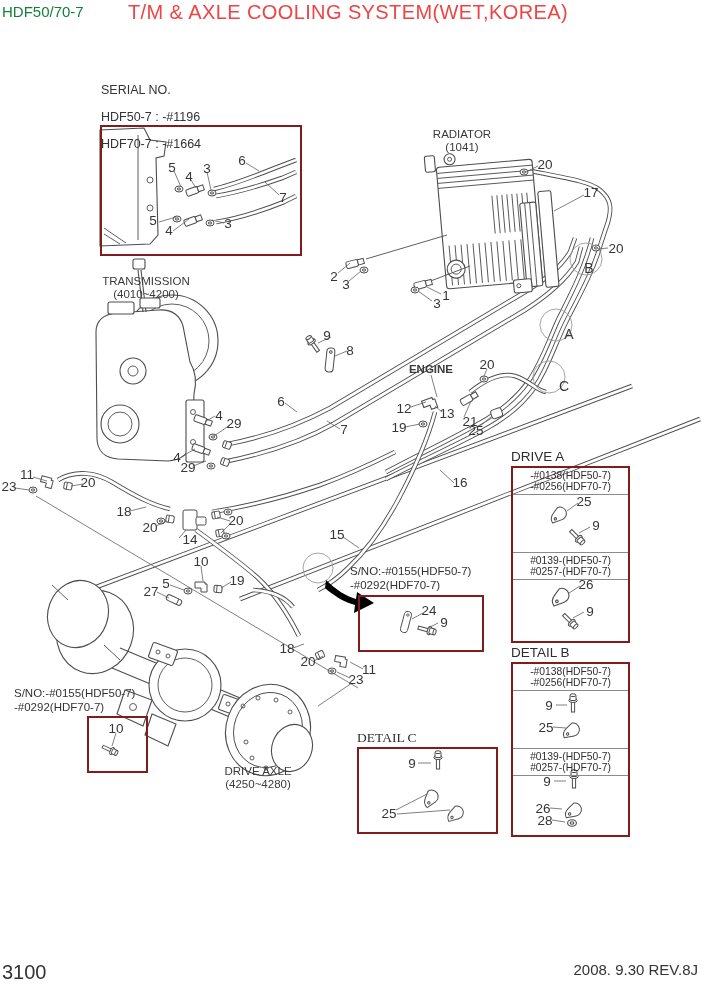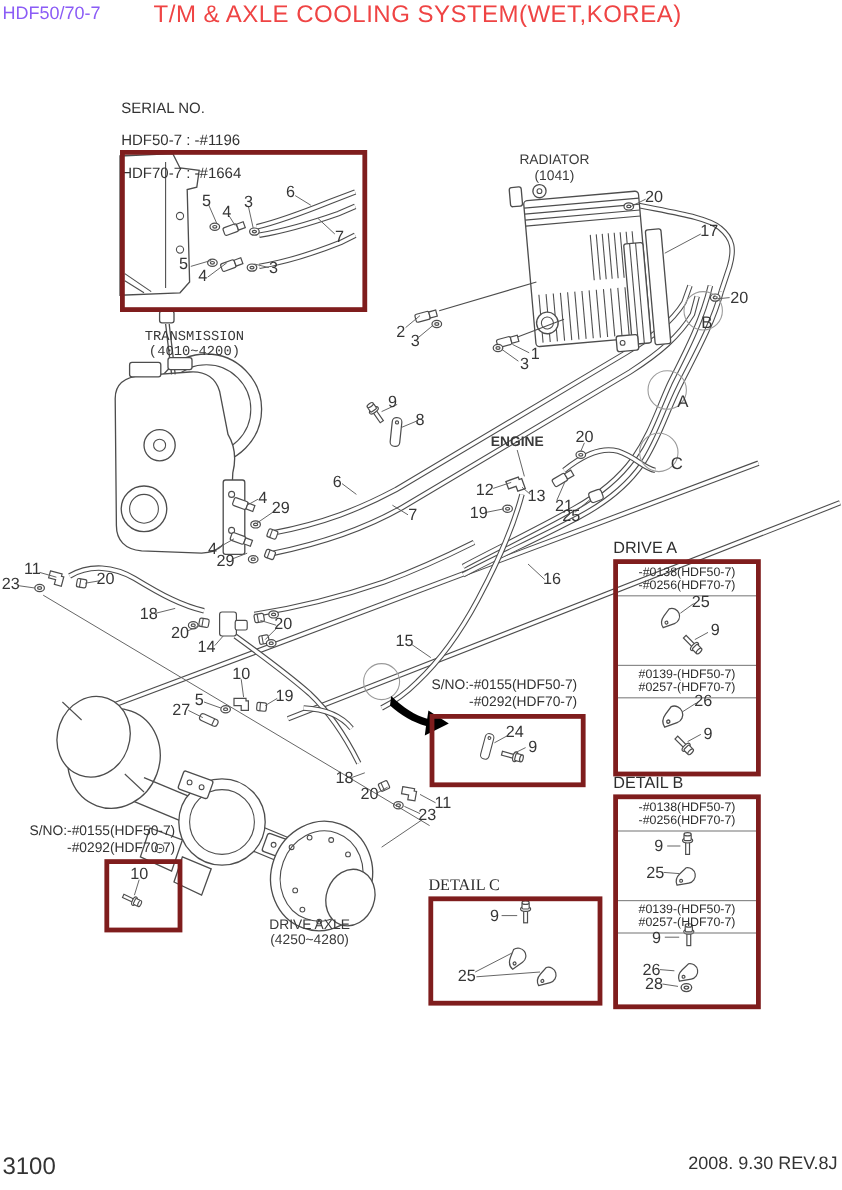--- a/index.html
+++ b/index.html
@@ -1,31 +1,31 @@
 <!DOCTYPE html>
 <html><head>
 <meta charset="utf-8">
 <style>
   html,body{margin:0;padding:0;}
   body{width:702px;height:992px;background:#fff;position:relative;overflow:hidden;
        font-family:"Liberation Sans",sans-serif;color:#333;}
   .abs{position:absolute;}
   
-  .hdr-model{left:2px;top:3px;font-size:15px;color:#8b5cf6;}
+  .hdr-model{left:2px;top:3px;font-size:15px;color:#15803d;}
   .hdr-title{left:128px;top:1px;font-size:20px;letter-spacing:.4px;color:#ef4444;}
   .ftr-page{left:2px;top:961px;font-size:20px;}
   .ftr-rev{right:4px;top:961px;font-size:15px;}
   
   .serial-note{left:101px;top:84px;font-size:12.5px;line-height:13.6px;white-space:pre;}
   
   .lbl{font-size:11.5px;line-height:12.8px;color:#3a3a3a;text-align:center;transform:translateX(-50%);white-space:nowrap;}
   
-  .sno{font-size:11.5px;line-height:13.5px;text-align:right;white-space:nowrap;}
-  
-  .box{border:4px solid #7f1d1d;background:transparent;}
+  .sno{font-size:11.5px;line-height:13.5px;text-align:left;white-space:nowrap;}
+  
+  .box{border:2px solid #7f1d1d;background:transparent;}
   
   .dt-title{font-size:13.5px;color:#2e2e2e;white-space:nowrap;}
   .dhead{font-size:10.3px;line-height:11.3px;text-align:center;padding-top:2px;color:#2e2e2e;white-space:nowrap;}
   .bb{border-bottom:1px solid #8a8a8a;}
   .bt{border-top:1px solid #8a8a8a;}
   
   .co{position:absolute;transform:translate(-50%,-50%);font-size:13.5px;color:#363636;white-space:nowrap;}
   .zl{font-size:14px;}
   
   #art{position:absolute;left:0;top:0;}
@@ -374,21 +374,21 @@
 <div class="abs serial-note"><span>SERIAL NO.</span><br>
 <span>HDF50-7 : -#1196</span><br>
 <span>HDF70-7 : -#1664</span></div>
 
 <div class="abs box" style="left:100px;top:125px;width:198px;height:127px;"></div>
 
 <div class="abs lbl" style="left:462px;top:128px;">
   <span>RADIATOR</span><br>
   <span>(1041)</span>
 </div>
-<div class="abs lbl" style="left:162px;top:275px;font-family:Liberation Mono, monospace;">
+<div class="abs lbl" style="left:146px;top:275px;">
   <span>TRANSMISSION</span><br>
   <span>(4010~4200)</span>
 </div>
 <div class="abs lbl" style="left:431px;top:363px;font-weight:bold;">
   <span>ENGINE</span>
 </div>
 <div class="abs lbl" style="left:258px;top:765px;">
   <span>DRIVE AXLE</span><br>
   <span>(4250~4280)</span>
 </div>
@@ -464,21 +464,21 @@
 <div class="co" style="left:344px;top:429px">7</div>
 <div class="co" style="left:219px;top:415px">4</div>
 <div class="co" style="left:234px;top:423px">29</div>
 <div class="co" style="left:177px;top:457px">4</div>
 <div class="co" style="left:188px;top:467px">29</div>
 <div class="co" style="left:27px;top:474px">11</div>
 <div class="co" style="left:9px;top:486px">23</div>
 <div class="co" style="left:88px;top:482px">20</div>
 <div class="co" style="left:124px;top:511px">18</div>
 <div class="co" style="left:150px;top:527px">20</div>
-<div class="co" style="left:172px;top:539px">14</div>
+<div class="co" style="left:190px;top:539px">14</div>
 <div class="co" style="left:236px;top:520px">20</div>
 <div class="co" style="left:460px;top:482px">16</div>
 <div class="co" style="left:337px;top:534px">15</div>
 <div class="co" style="left:201px;top:561px">10</div>
 <div class="co" style="left:166px;top:583px">5</div>
 <div class="co" style="left:151px;top:591px">27</div>
 <div class="co" style="left:237px;top:580px">19</div>
 <div class="co" style="left:287px;top:648px">18</div>
 <div class="co" style="left:308px;top:661px">20</div>
 <div class="co" style="left:369px;top:669px">11</div>

